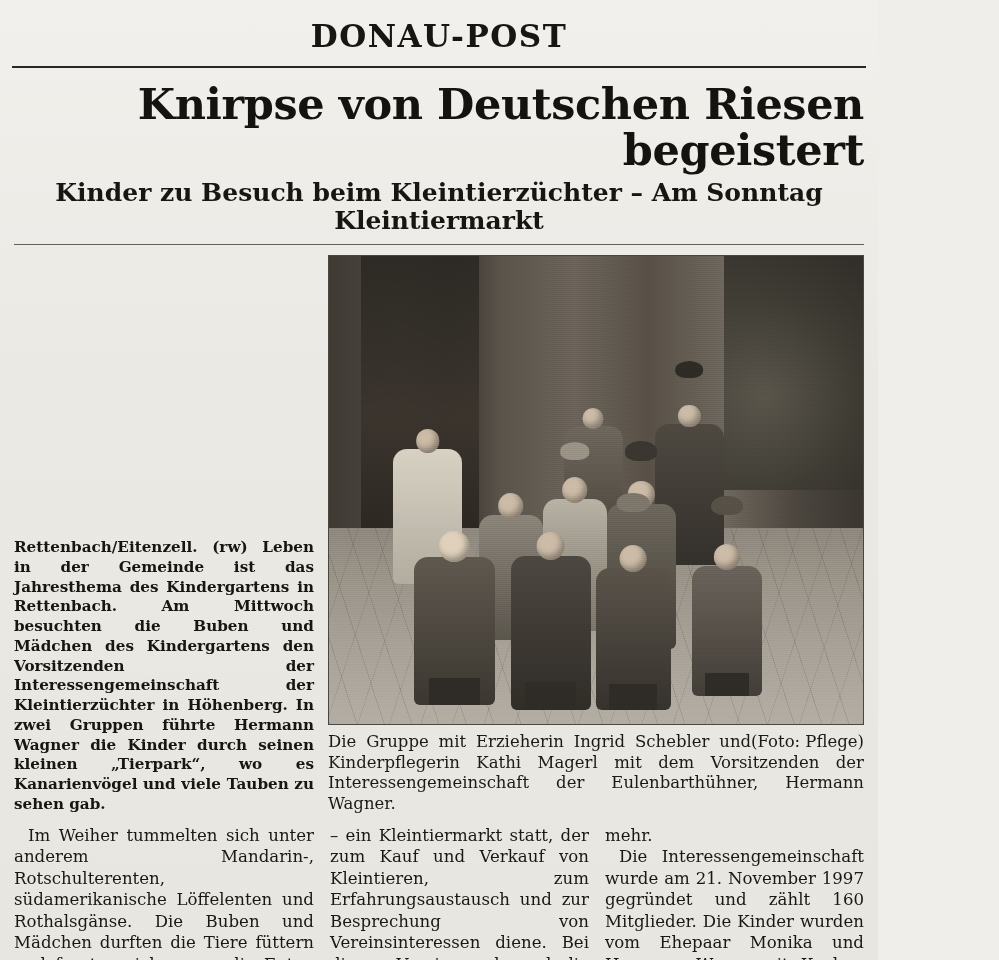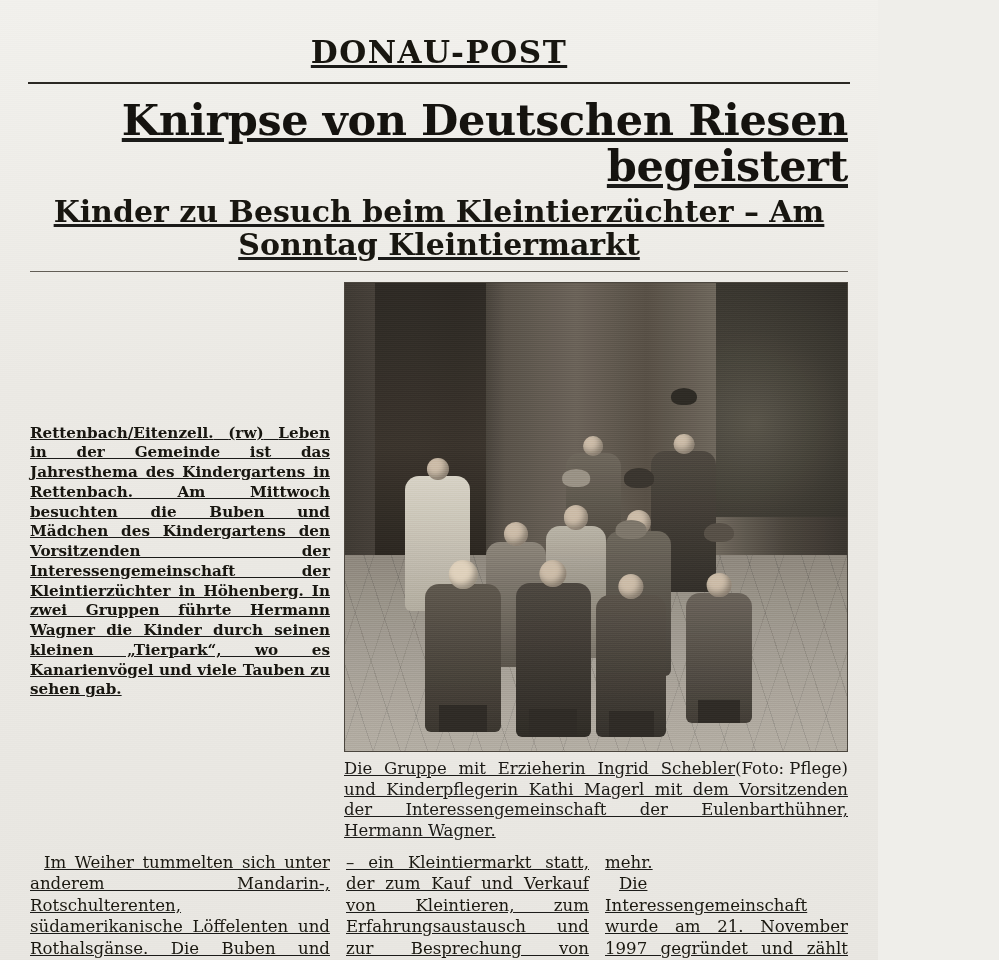--- a/index.html
+++ b/index.html
@@ -13,23 +13,22 @@
     font-family: "Liberation Serif", serif;
     color: #1a1a18;
     overflow: hidden;
   }
   .page {
     position: relative;
     width: 878px;
     height: 960px;
     background:
       linear-gradient(180deg, #f2f1ed 0%, #eceae5 40%, #e9e7e2 100%);
-    padding: 16px;
+    padding: 0;
     box-sizing: border-box;
-    text-decoration: underline;
   }
   
   .grain {
     position: absolute;
     inset: 0;
     pointer-events: none;
     background-image:
       repeating-linear-gradient(0deg, rgba(0,0,0,0.012) 0px, rgba(0,0,0,0.012) 1px, rgba(255,255,255,0.012) 1px, rgba(255,255,255,0.012) 2px);
     opacity: 0.8;
   }
@@ -60,36 +59,36 @@
     font-size: 43px;
     line-height: 1.06;
     letter-spacing: -0.4px;
     margin: 14px 0 6px 0;
     color: #14120e;
     text-align: right;
   }
   .subhead {
     font-family: "DejaVu Serif", serif;
     font-weight: 700;
-    font-size: 30px;
+    font-size: 25px;
     line-height: 1.1;
     margin: 0 0 10px 0;
     text-align: center;
     color: #17150f;
   }
   .rule-mid {
     height: 1px;
     background: #4a453c;
     margin: 6px 0 10px 0;
     opacity: 0.85;
   }
   .top-area {
     display: flex;
     gap: 14px;
-    align-items: center;
+    align-items: flex-end;
   }
   .lead-col {
     width: 300px;
     flex: 0 0 300px;
   }
   .lead-text {
     font-family: "DejaVu Serif", serif;
     font-weight: 700;
     font-size: 15.2px;
     line-height: 1.30;

